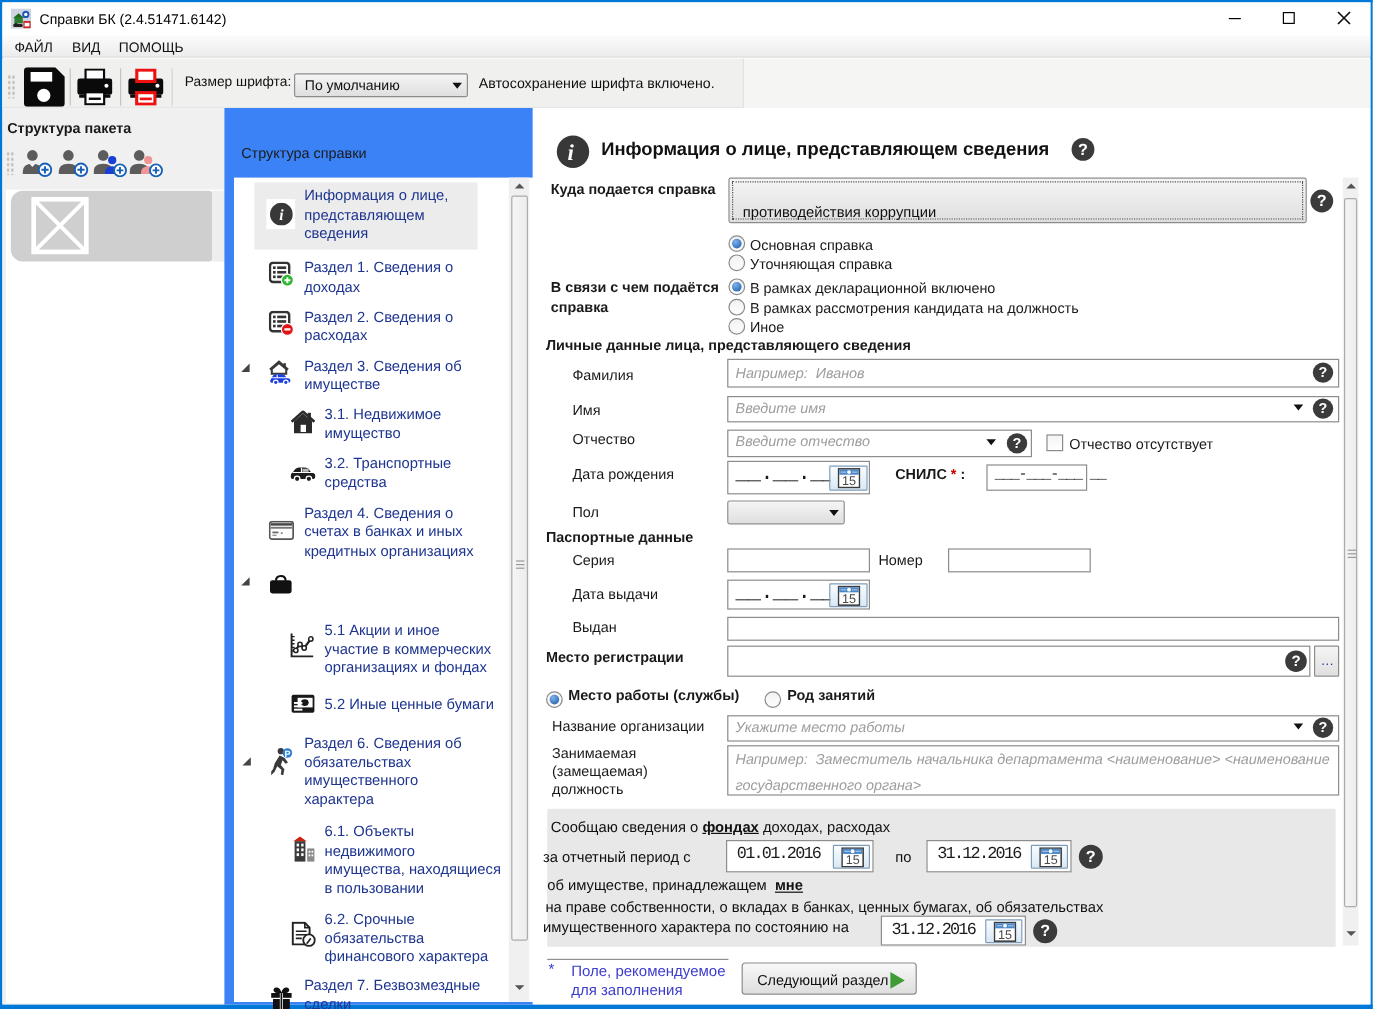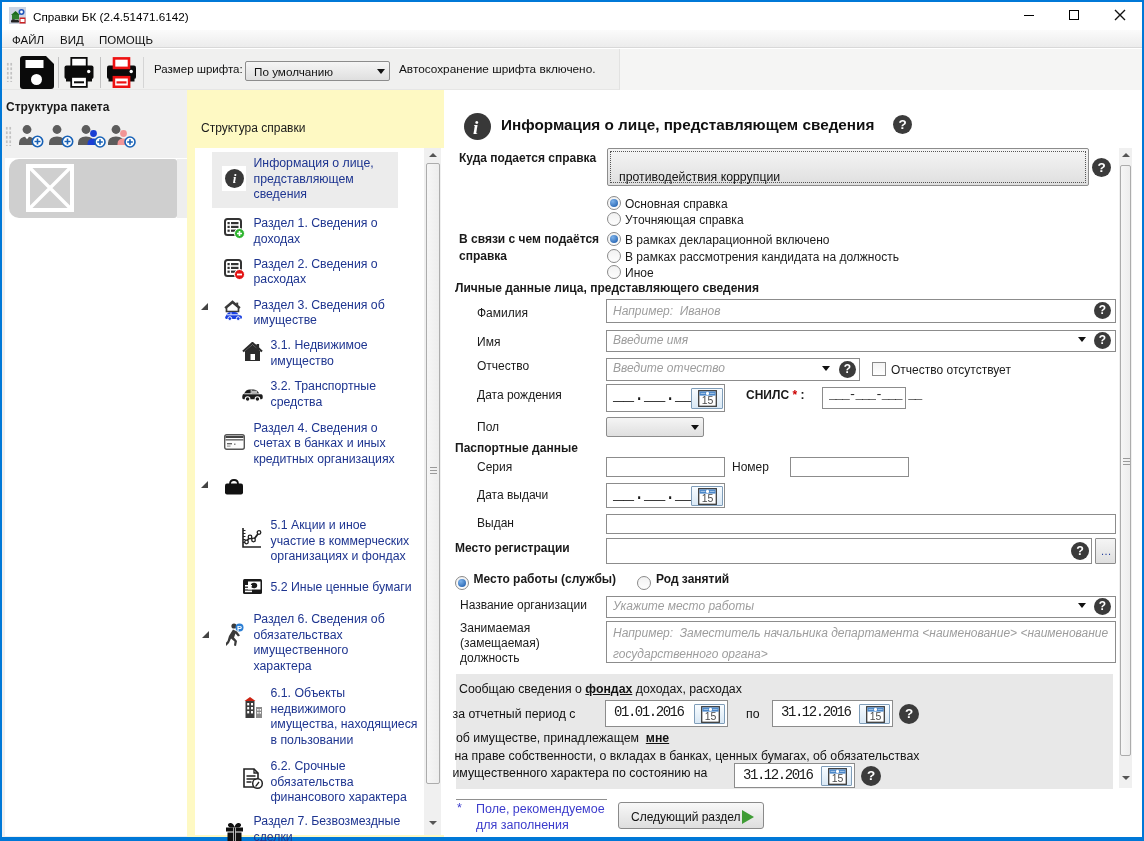--- a/index.html
+++ b/index.html
@@ -129,21 +129,21 @@
  <div class="a" style="left:3px;top:68px;width:183px;height:678px;background:#fff">
   <div class="a" style="left:4px;top:1px;width:168px;height:59px;background:#cfcfcf;border-radius:10px 3px 3px 10px"></div>
   <div class="a" style="left:172px;top:1px;width:10px;height:59px;background:#eeeeee"></div>
   <svg class="a" style="left:21px;top:6px" width="48" height="48" viewBox="0 0 48 48">
    <rect x="2" y="2" width="44" height="44" fill="none" stroke="#fff" stroke-width="4"></rect>
    <path d="M4 4 L44 44 M44 4 L4 44" stroke="#fff" stroke-width="3.4"></path>
   </svg>
  </div>
 </div>
 
-<div class="a" style="left:187px;top:90px;width:257px;height:747px;background:#fef9c3">
+<div class="a" style="left:187px;top:90px;width:257px;height:747px;background:#3b82f6">
  <span class="a lbl" style="left:14px;top:31px">Структура справки</span>
  <div class="a" id="tree" style="left:8px;top:58px;width:254px;height:687px;background:#fff;font-size:12.3px">
 
   <div class="a" style="left:229px;top:0;width:17px;height:687px;background:#f0f0f0">
    <div class="a tru" style="left:4.5px;top:5px"></div>
    <div class="a thumb" style="left:1.5px;top:15px;width:14px;height:621px">
     <div class="a" style="left:3px;top:303px;width:7px;height:1px;background:#9a9a9a"></div>
     <div class="a" style="left:3px;top:306px;width:7px;height:1px;background:#9a9a9a"></div>
     <div class="a" style="left:3px;top:309px;width:7px;height:1px;background:#9a9a9a"></div>
    </div>

